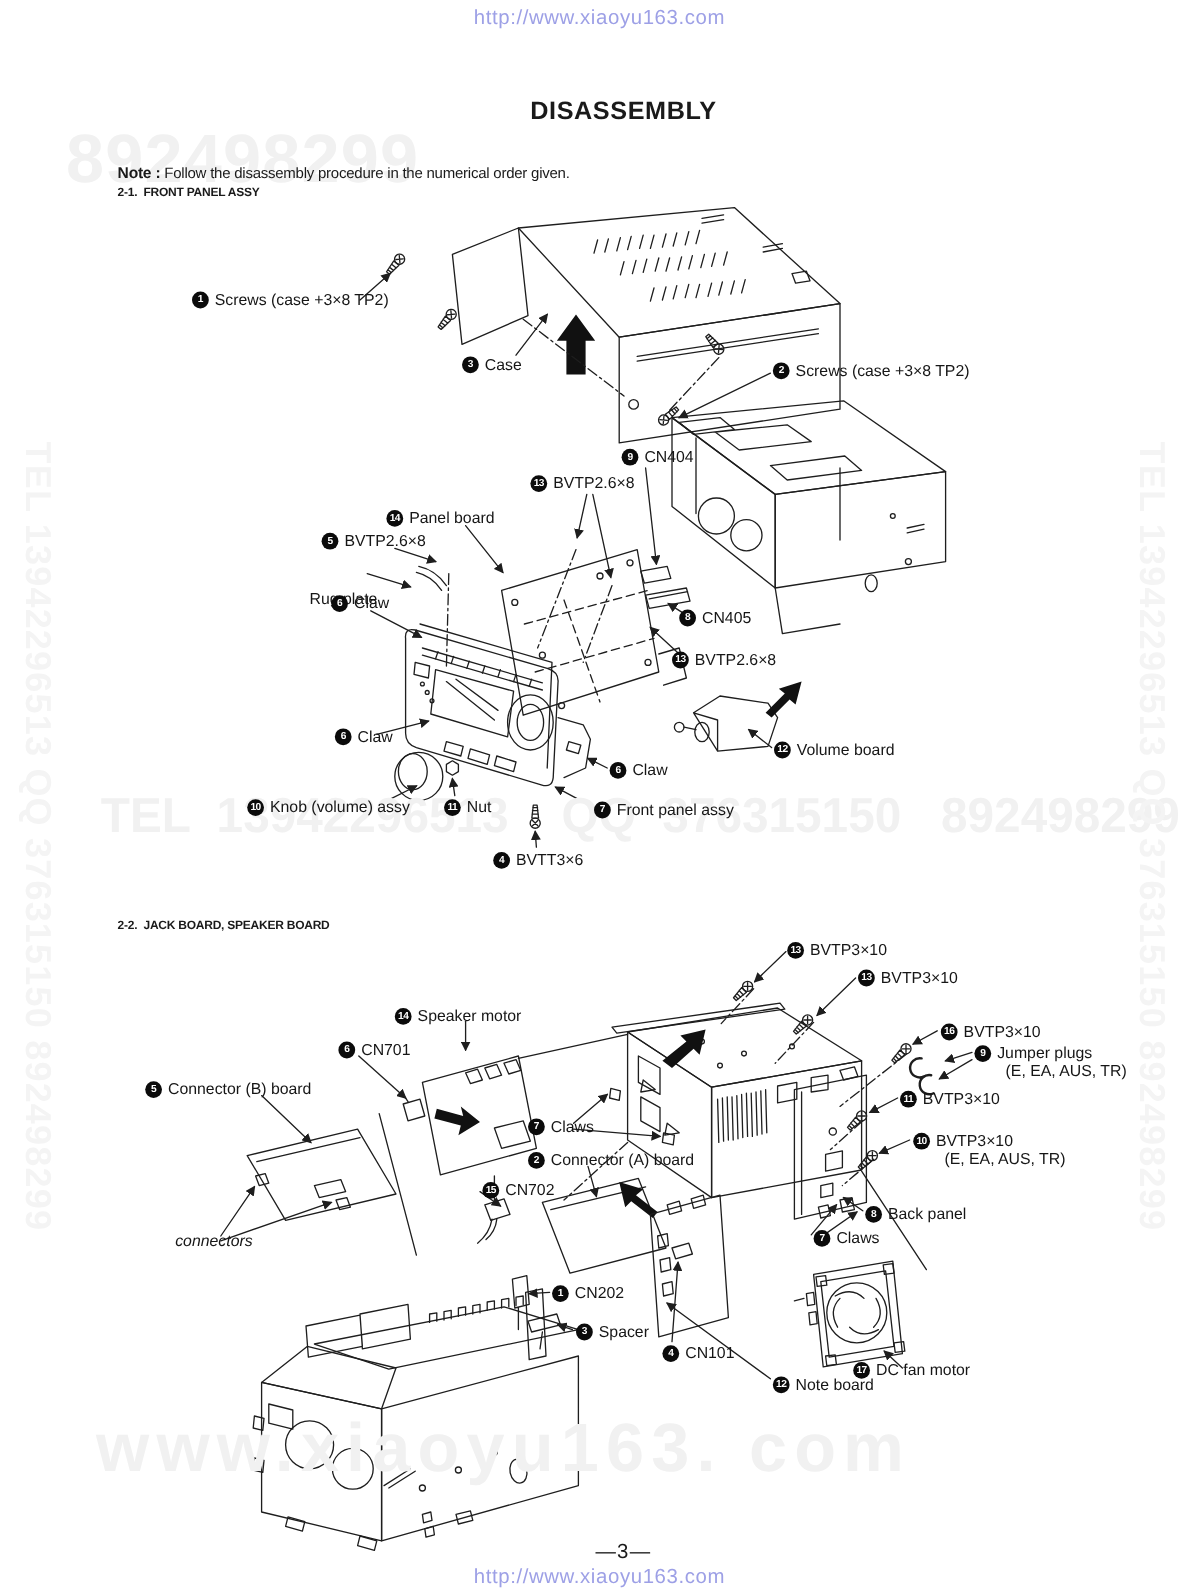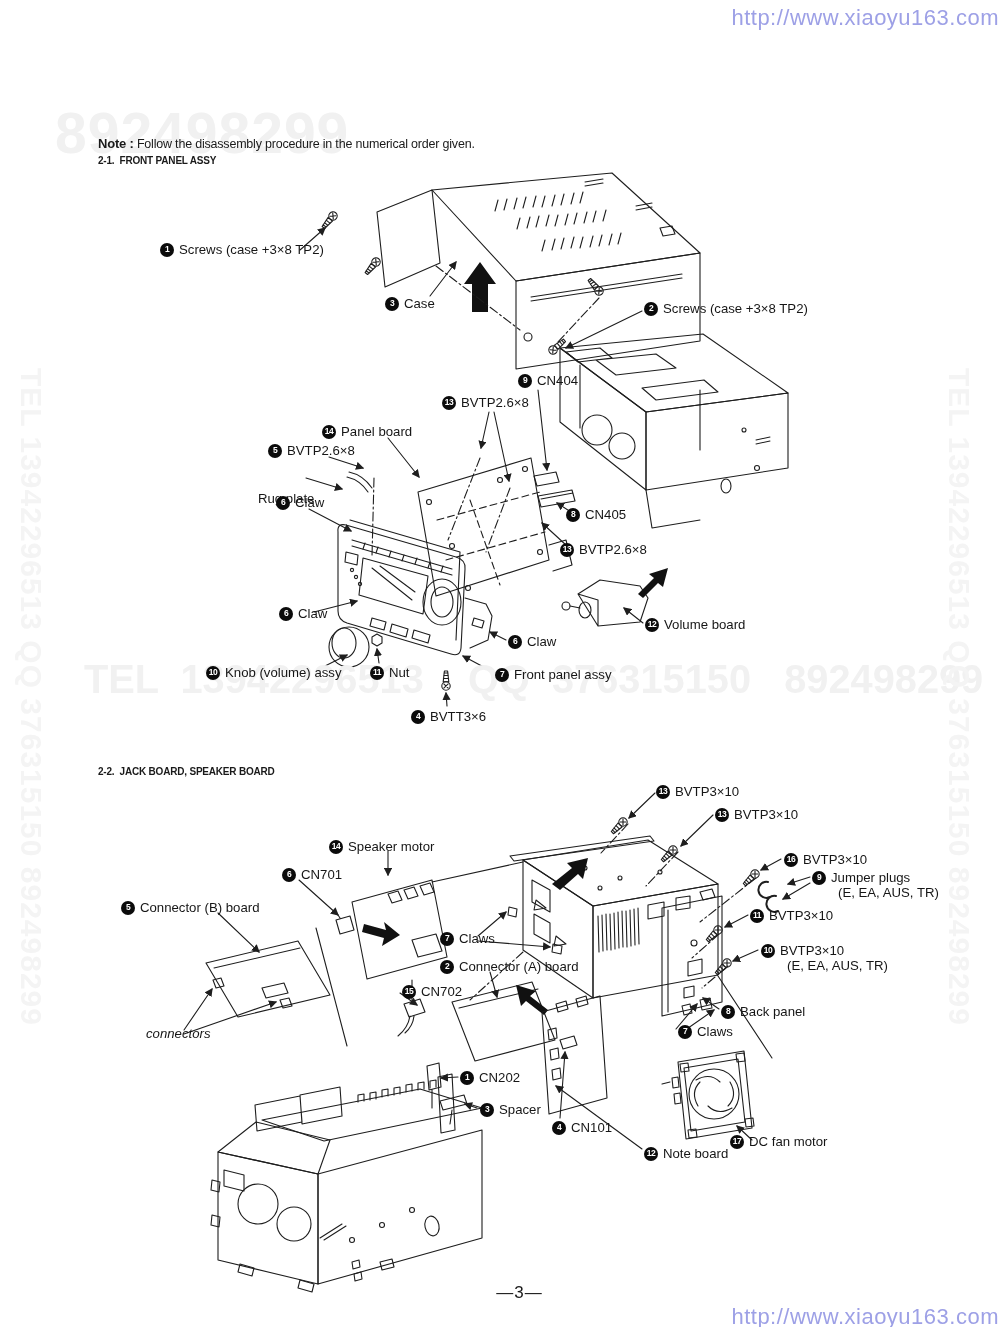--- a/index.html
+++ b/index.html
@@ -1,20 +1,20 @@
 <!DOCTYPE html>
 <html style="--url: #9da0e6; --watermark: #f1f1f1; --ink: #1a1a1a;"><head>
 <meta charset="utf-8">
 <style>
   :root{ --ink:#1a1a1a; --url:#9da0e6; --wm:#f1f1f1; --wm2:#f4f4f4; }
   html,body{margin:0;padding:0;background:#ffffff;}
   #page{position:relative;width:999px;height:1327px;background:#fff;overflow:hidden;
         font-family:"Liberation Sans","DejaVu Sans",sans-serif;color:var(--ink);}
   .abs{position:absolute;}
-  .url{width:999px;text-align:right;font-size:22px;color:var(--url);letter-spacing:0.5px;}
+  .url{width:999px;text-align:center;font-size:17px;color:var(--url);letter-spacing:0.5px;}
   .title{width:999px;text-align:center;padding-left:40px;box-sizing:border-box;
          font-weight:bold;font-size:21px;letter-spacing:0.5px;line-height:27px;}
   .note{left:98px;top:136px;font-size:12.5px;letter-spacing:-0.2px;white-space:pre;}
   .note b{font-size:13px;}
   .h1{left:98px;font-size:10px;font-weight:bold;letter-spacing:-0.2px;white-space:pre;}
   .wm-top{left:55px;right:58px;top:100px;display:flex;justify-content:space-between;
           font-weight:bold;font-size:57px;color:var(--wm);letter-spacing:1px;white-space:pre;}
   .wm-mid{left:84px;top:656px;font-weight:bold;font-size:41px;color:var(--wm);
           white-space:pre;transform:scaleX(0.97);transform-origin:left top;}
   .wm-bot{left:80px;top:1174px;font-weight:bold;font-size:57px;color:var(--wm);
@@ -251,24 +251,26 @@
       <path class="ld" d="M560,1118 L565,1052"></path>
       <path class="ld" d="M752,1140 L737,1126"></path>
       <path class="ld" d="M642,1149 L556,1086"></path>
     </g>
   </svg>
 
   <div class="abs wm-top">
     <span>892498299</span>
   </div>
   <div class="abs wm-mid">TEL  13942296513    QQ  376315150   892498299</div>
+  <div class="abs wm-bot">www.xiaoyu163. com</div>
   <div class="abs wm-v" style="left:14px">TEL 13942296513 QQ 376315150 892498299</div>
   <div class="abs wm-v" style="left:942px">TEL 13942296513 QQ 376315150 892498299</div>
 
   <div class="abs url" style="top:5px">http://www.xiaoyu163.com</div>
+  <div class="abs title" style="top:79px">DISASSEMBLY</div>
   <div class="abs note"><b>Note :</b><span> Follow the disassembly procedure in the numerical order given.</span></div>
   <div class="abs h1" style="top:155px">2-1.  FRONT PANEL ASSY</div>
   <div class="abs h1" style="top:766px">2-2.  JACK BOARD, SPEAKER BOARD</div>
 
   <div id="callouts1">
       <div class="co" style="left: 160px; top: 242px;"><span class="badge">1</span><span>Screws (case +3×8 TP2)</span></div>
       <div class="co" style="left: 385px; top: 296px;"><span class="badge">3</span><span>Case</span></div>
       <div class="co" style="left: 644px; top: 301px;"><span class="badge">2</span><span>Screws (case +3×8 TP2)</span></div>
       <div class="co" style="left: 518px; top: 373px;"><span class="badge">9</span><span>CN404</span></div>
       <div class="co" style="left: 442px; top: 395px;"><span class="badge">13</span><span>BVTP2.6×8</span></div>
@@ -298,19 +300,19 @@
       <div class="co" style="left: 440px; top: 931px;"><span class="badge">7</span><span>Claws</span></div>
       <div class="co" style="left: 440px; top: 959px;"><span class="badge">2</span><span>Connector (A) board</span></div>
       <div class="co" style="left: 761px; top: 943px;"><span class="badge">10</span><span>BVTP3×10<span class="ct2">(E, EA, AUS, TR)</span></span></div>
       <div class="co" style="left: 402px; top: 984px;"><span class="badge">15</span><span>CN702</span></div>
       <div class="co" style="left: 721px; top: 1004px;"><span class="badge">8</span><span>Back panel</span></div>
       <div class="co" style="left: 678px; top: 1024px;"><span class="badge">7</span><span>Claws</span></div>
       <div class="co" style="left: 146px; top: 1026px; font-style: italic;"><span>connectors</span></div>
       <div class="co" style="left: 460px; top: 1070px;"><span class="badge">1</span><span>CN202</span></div>
       <div class="co" style="left: 480px; top: 1102px;"><span class="badge">3</span><span>Spacer</span></div>
       <div class="co" style="left: 552px; top: 1120px;"><span class="badge">4</span><span>CN101</span></div>
-      <div class="co" style="left: 730px; top: 1134px;"><span class="badge">17</span><span>DC fan motor</span></div>
+      <div class="co" style="left: 711px; top: 1134px;"><span class="badge">17</span><span>DC fan motor</span></div>
       <div class="co" style="left: 644px; top: 1146px;"><span class="badge">12</span><span>Note board</span></div>
     </div>
 
   <div class="abs pageno">—3—</div>
   <div class="abs url" style="top:1304px">http://www.xiaoyu163.com</div>
 </div>
 
 </body></html>

